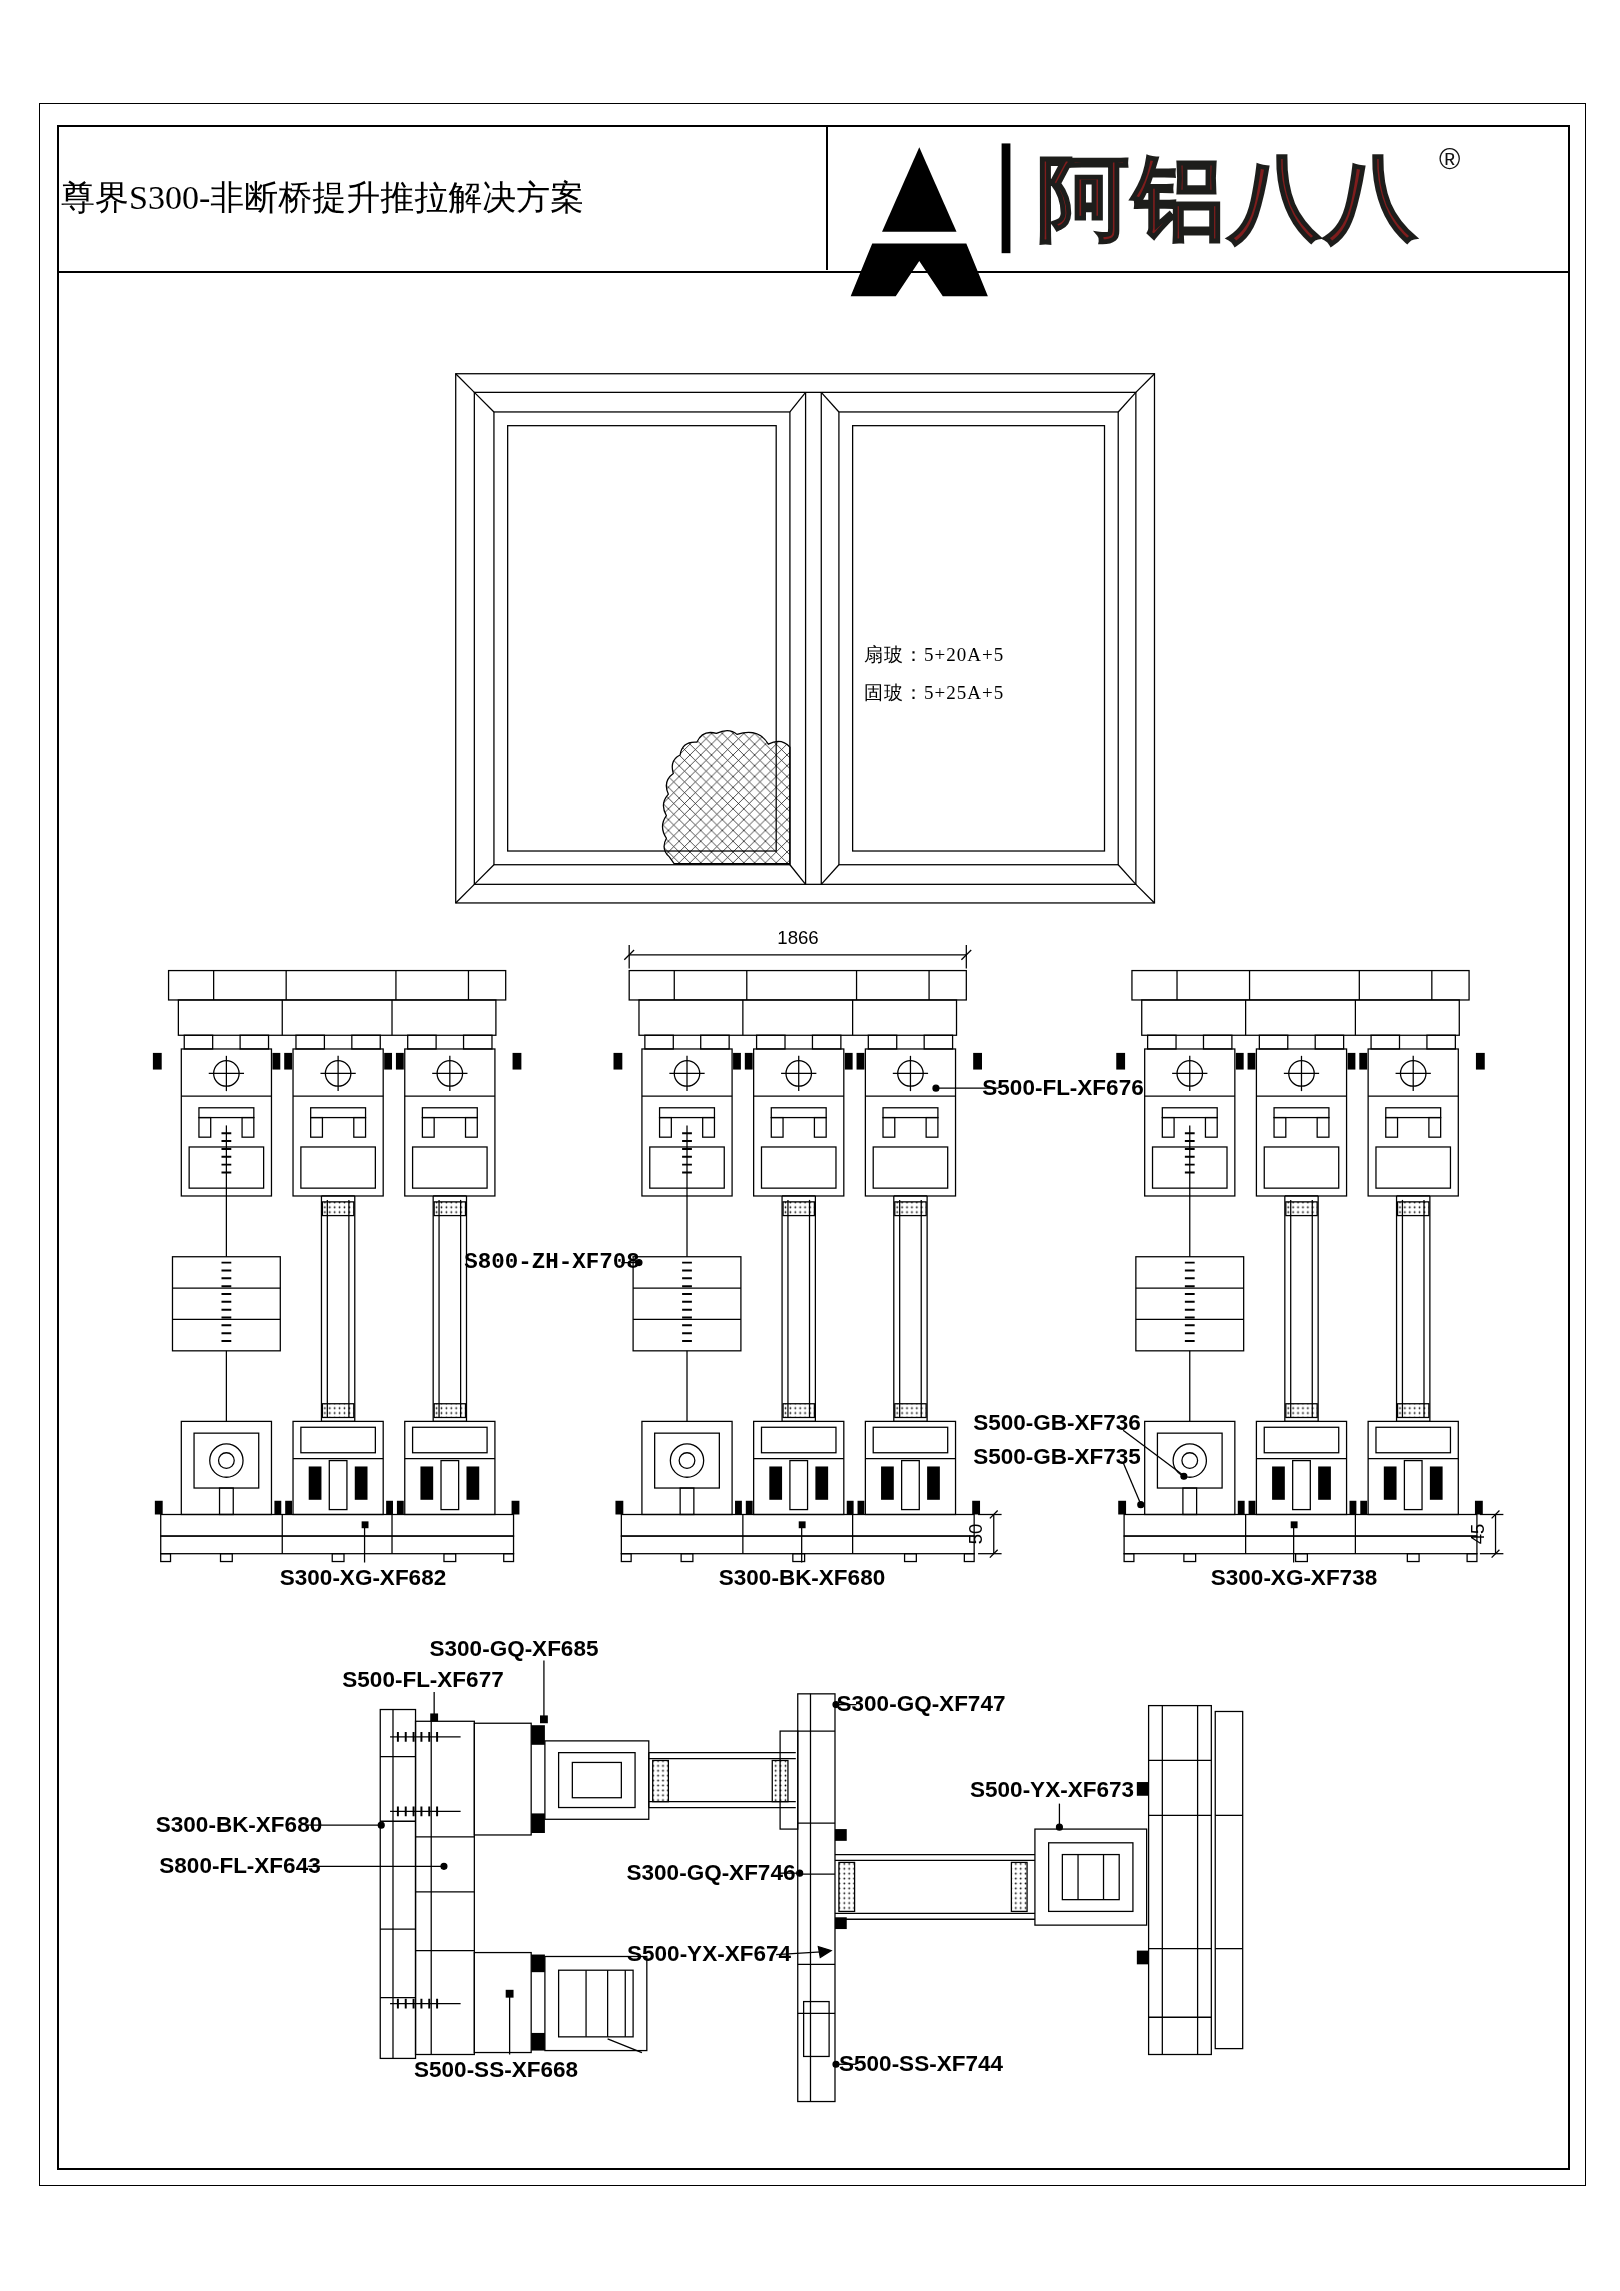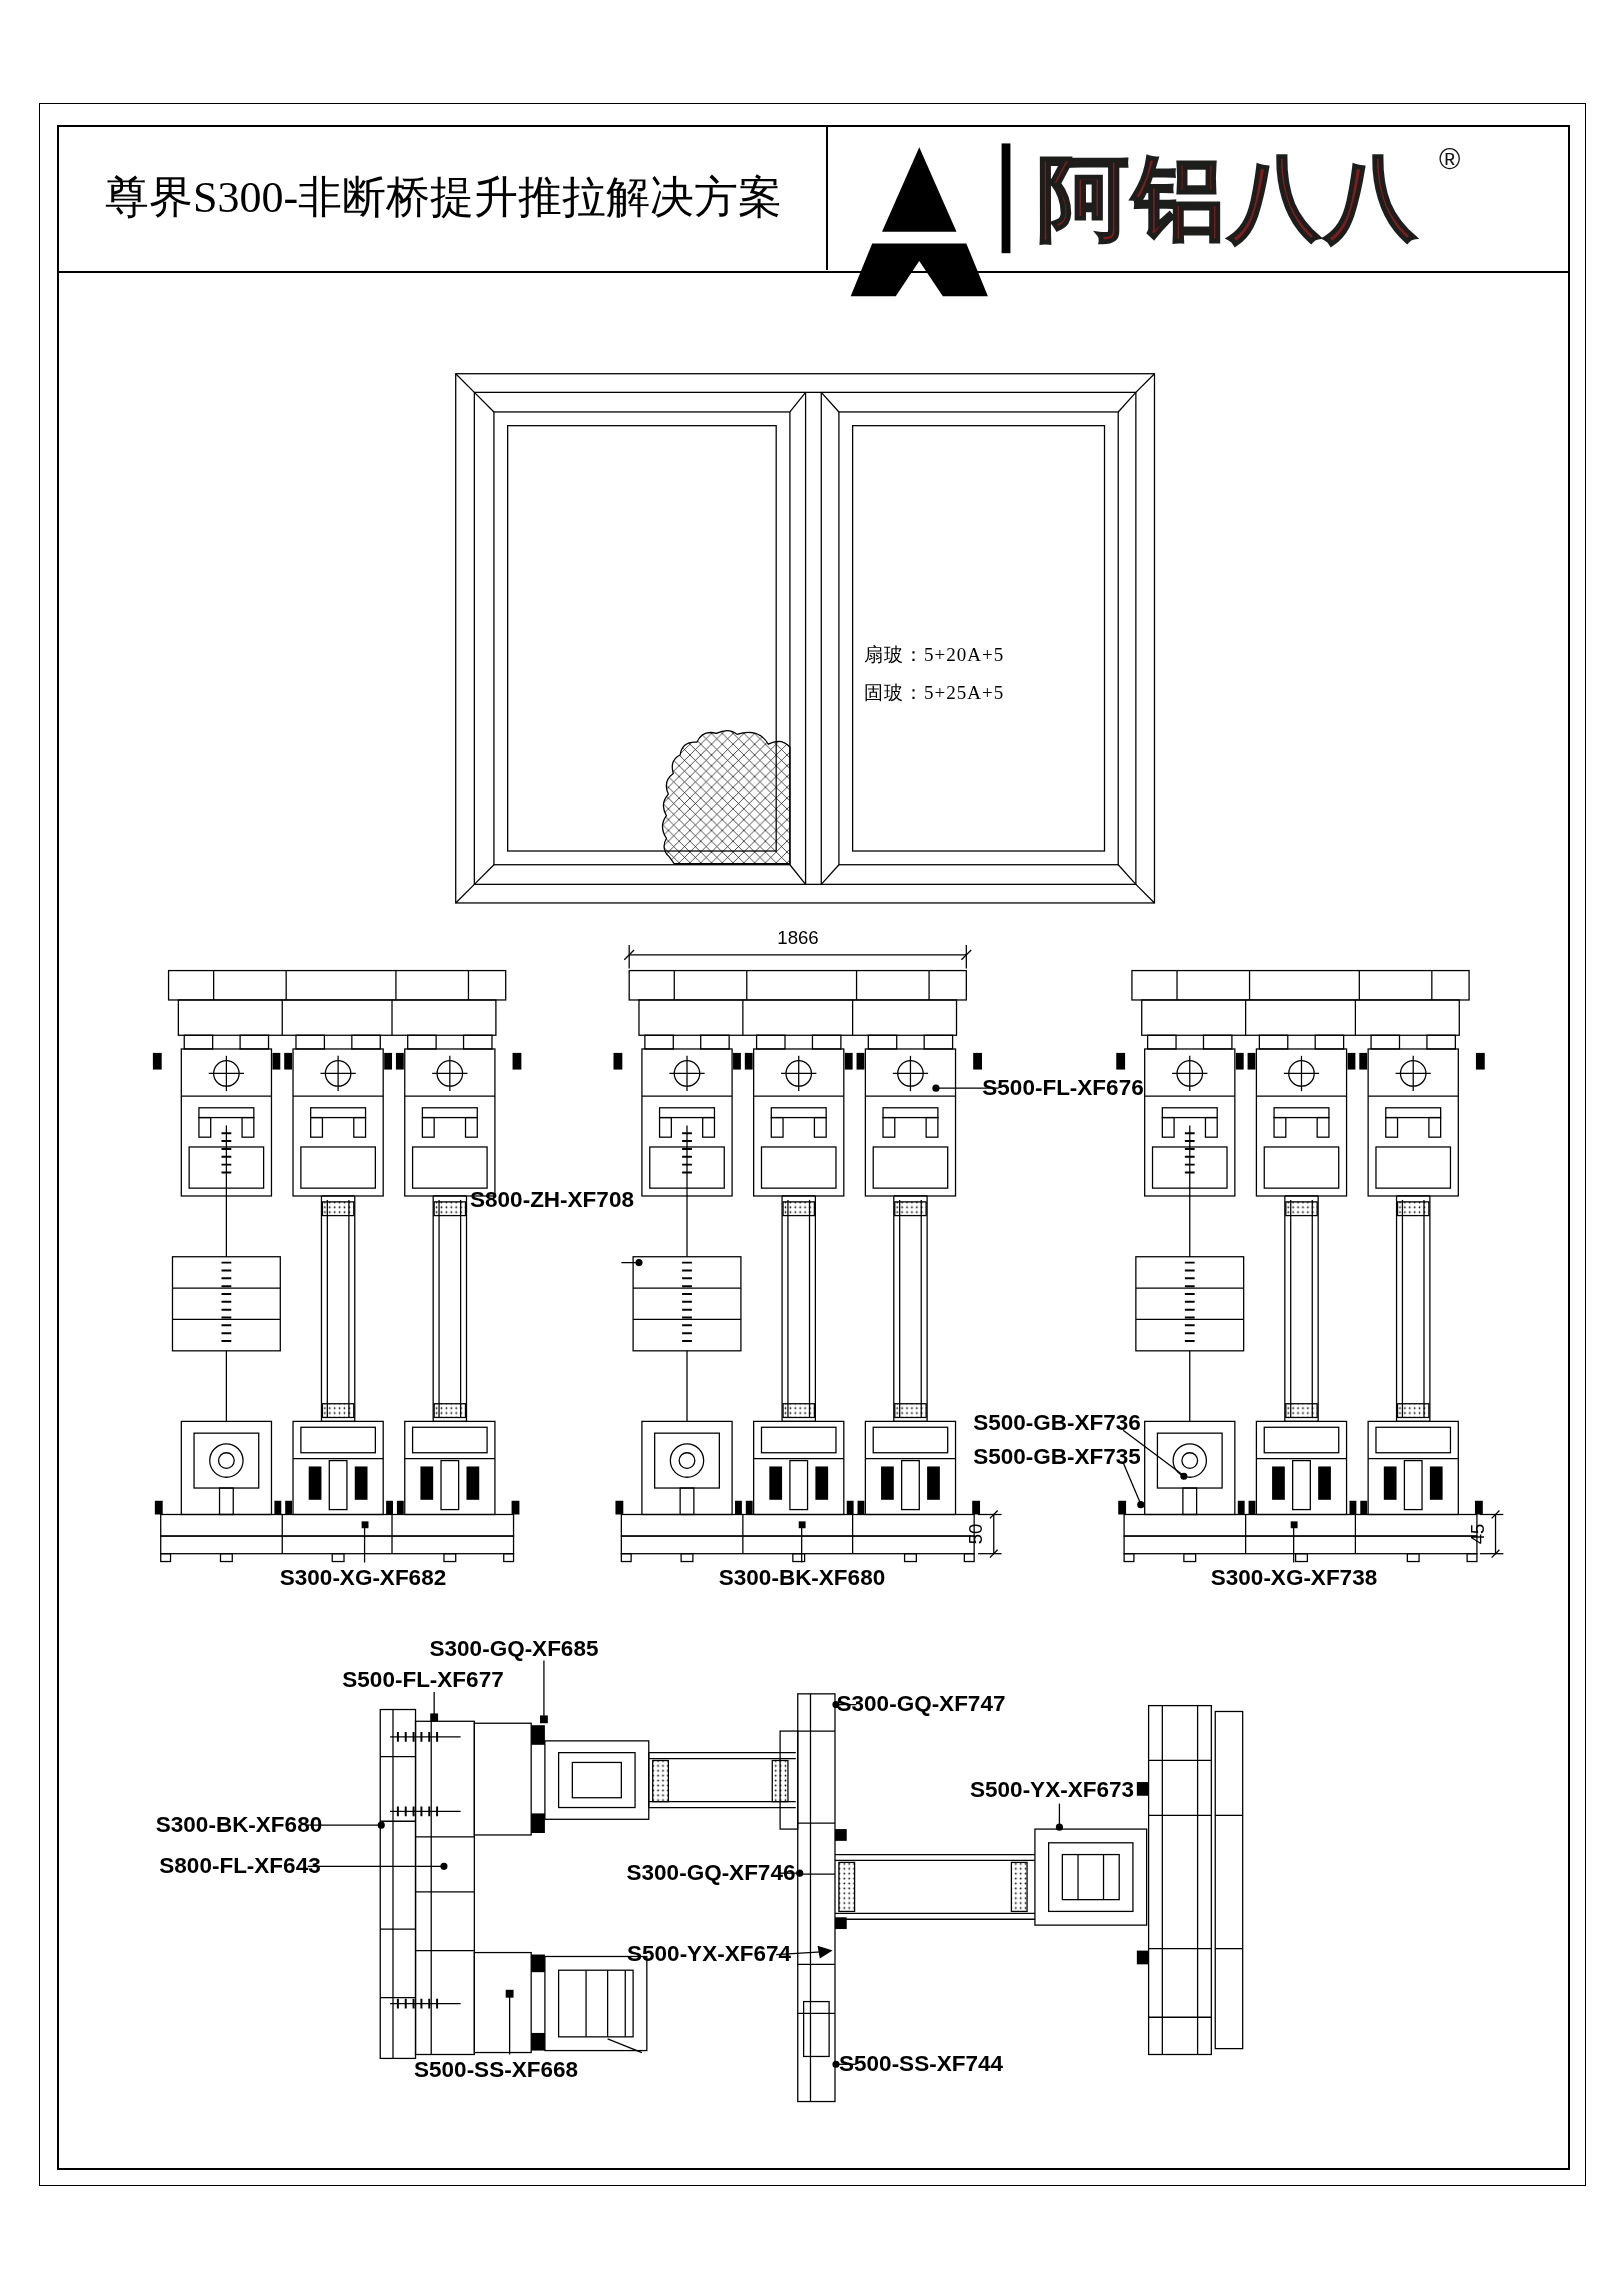--- a/index.html
+++ b/index.html
@@ -2,22 +2,22 @@
 <html><head>
 <meta charset="utf-8">
 <style>
   html,body{margin:0;padding:0;background:#e8e8e8;}
   .sheet{position:relative;width:1620px;height:2292px;background:#ffffff;overflow:hidden;
          font-family:"Liberation Sans",sans-serif;color:#000;}
   .border-outer{position:absolute;left:39px;top:103px;width:1545px;height:2081px;border:1.5px solid #000;}
   .border-inner{position:absolute;left:57px;top:125px;width:1509px;height:2041px;border:2.5px solid #000;}
   .tb-bottom{position:absolute;left:57px;top:271px;width:1511px;height:0;border-top:2.5px solid #000;}
   .tb-divider{position:absolute;left:826px;top:125px;width:0;height:145px;border-left:2.5px solid #000;}
-  .title{position:absolute;left:61px;top:125px;width:765px;height:124px;line-height:145px;text-align:center;
-         font-family:"Liberation Serif","DejaVu Serif",serif;font-size:44px;letter-spacing:0px;white-space:nowrap;}
+  .title{position:absolute;left:61px;top:125px;width:765px;height:124px;line-height:145px;text-align:left;
+         font-family:"Liberation Serif","DejaVu Serif",serif;font-size:34px;letter-spacing:0px;white-space:nowrap;}
   .subtitle{position:absolute;left:93px;top:296px;font-family:"Liberation Serif","DejaVu Serif",serif;
          font-size:41px;white-space:nowrap;}
   .brand{position:absolute;left:1037px;top:143px;height:110px;line-height:110px;font-size:92px;font-weight:700;
          letter-spacing:3.9px;color:#7f1d1d;-webkit-text-stroke:2px #1d1d1b;white-space:nowrap;}
   .regmark{position:absolute;left:1439px;top:143px;font-size:29px;font-weight:400;color:#111;}
   .glassnote{position:absolute;font-family:"Liberation Serif","DejaVu Serif",serif;font-size:19px;
          letter-spacing:1px;white-space:nowrap;}
   .lbl{position:absolute;transform:translate(-50%,-50%);font-size:22.5px;font-weight:700;white-space:nowrap;}
   .dim{position:absolute;transform:translate(-50%,-50%);font-size:18.6px;font-weight:400;white-space:nowrap;}
   .dim.rot{transform:translate(-50%,-50%) rotate(-90deg);}
@@ -334,21 +334,21 @@
   </svg>
 
   <div class="glassnote" style="left:864px;top:642px;">扇玻：5+20A+5</div>
   <div class="glassnote" style="left:864px;top:680px;">固玻：5+25A+5</div>
 
   <div class="dim" style="left:798px;top:938px;">1866</div>
   <div class="dim rot" style="left:976px;top:1534px;">50</div>
   <div class="dim rot" style="left:1478px;top:1534px;">45</div>
 
   <div class="lbl" style="left:1063px;top:1088px;">S500-FL-XF676</div>
-  <div class="lbl" style="left:552px;top:1200px;">S800-ZH-XF708</div>
+  <div class="lbl" style="left:552px;top:1262px;font-family:Liberation Mono, monospace;">S800-ZH-XF708</div>
   <div class="lbl" style="left:1057px;top:1423px;">S500-GB-XF736</div>
   <div class="lbl" style="left:1057px;top:1457px;">S500-GB-XF735</div>
   <div class="lbl" style="left:363px;top:1578px;">S300-XG-XF682</div>
   <div class="lbl" style="left:802px;top:1578px;">S300-BK-XF680</div>
   <div class="lbl" style="left:1294px;top:1578px;text-align:right;">S300-XG-XF738</div>
 
   <div class="lbl" style="left:514px;top:1649px;">S300-GQ-XF685</div>
   <div class="lbl" style="left:423px;top:1680px;">S500-FL-XF677</div>
   <div class="lbl" style="left:239px;top:1825px;">S300-BK-XF680</div>
   <div class="lbl" style="left:240px;top:1866px;">S800-FL-XF643</div>

